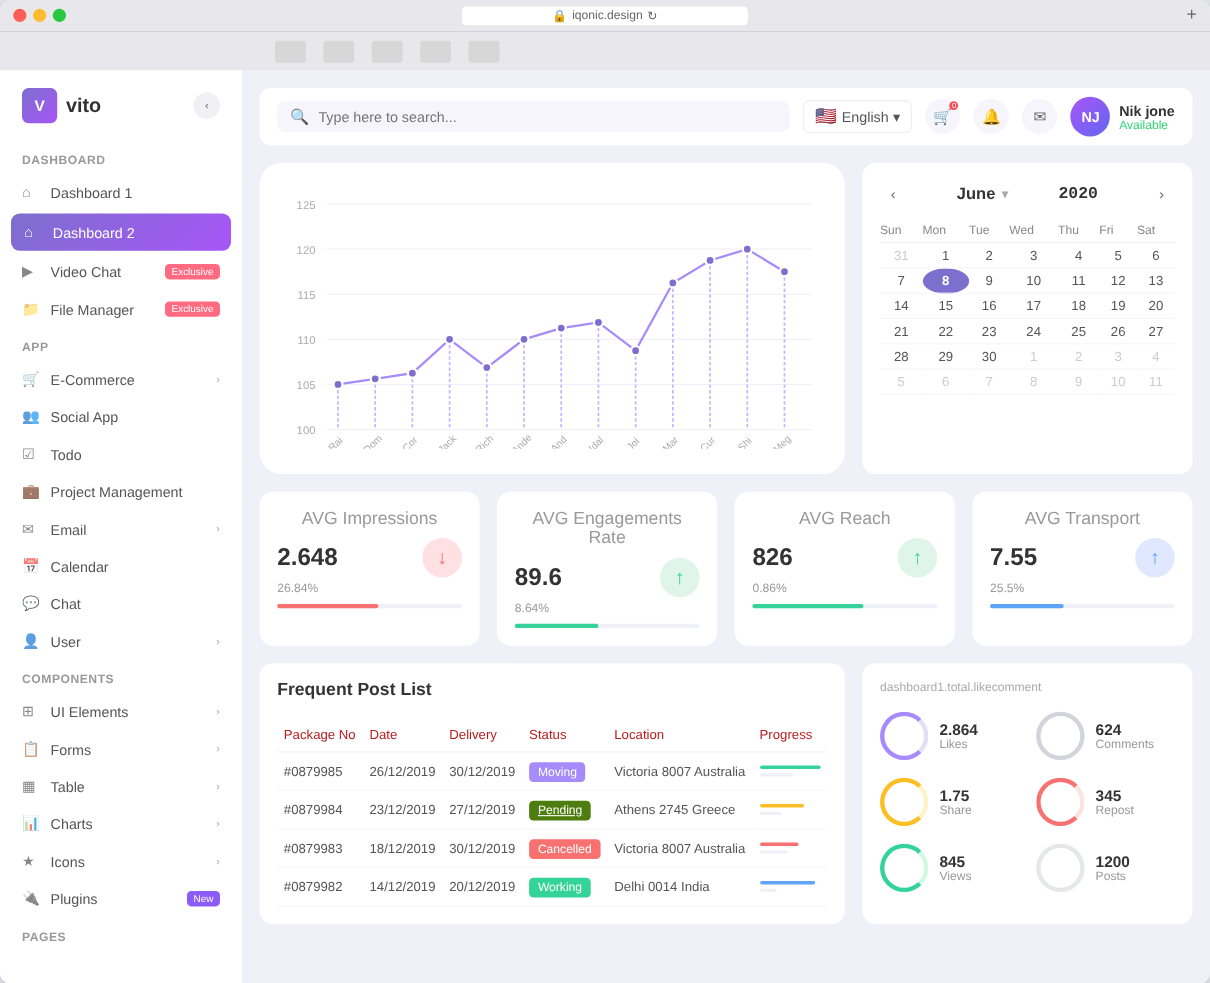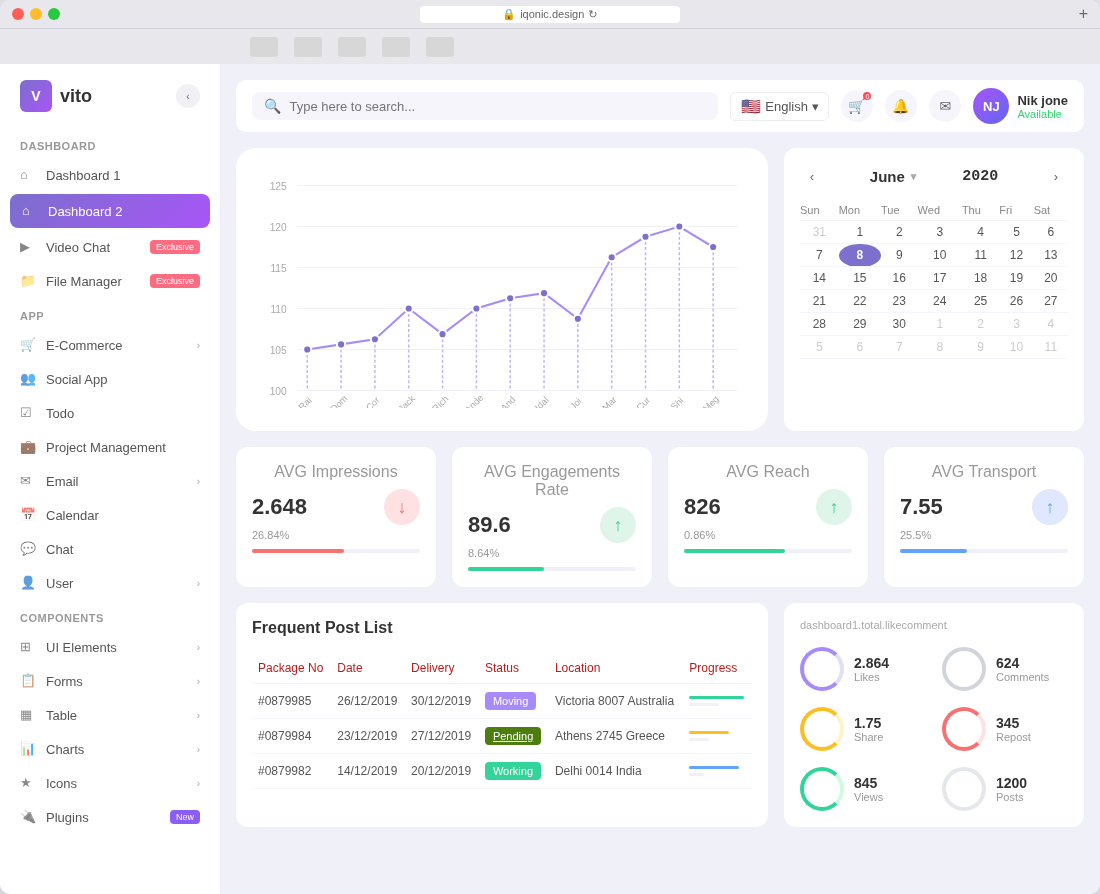--- a/index.html
+++ b/index.html
@@ -252,20 +252,21 @@
         <span class="item-icon">★</span>
         <span>Icons</span>
         <span class="chevron">›</span>
       </div>
       <div class="sidebar-item">
         <span class="item-icon">🔌</span>
         <span>Plugins</span>
         <span class="badge new-badge">New</span>
       </div>
 
+      <div class="sidebar-section-title">Pages</div>
     </div>
 
     <div class="content">
 
       <div class="header">
         <div class="search-box">
           <span class="search-icon">🔍</span>
           <input type="text" placeholder="Type here to search..." style="">
         </div>
         <div class="header-right">
@@ -522,20 +523,33 @@
                 <td><span class="status-badge status-pending">Pending</span></td>
                 <td>Athens 2745 Greece</td>
                 <td>
                   <div class="progress-row">
                     <div class="progress-line" style="width:40px;background:#fbbf24;"></div>
                     <div class="progress-line" style="width:20px;background:#f0f0f8;margin-top:2px;"></div>
                   </div>
                 </td>
               </tr>
               <tr>
+                <td>#0879983</td>
+                <td>18/12/2019</td>
+                <td>30/12/2019</td>
+                <td><span class="status-badge status-cancelled">Cancelled</span></td>
+                <td>Victoria 8007 Australia</td>
+                <td>
+                  <div class="progress-row">
+                    <div class="progress-line" style="width:35px;background:#f87171;"></div>
+                    <div class="progress-line" style="width:25px;background:#f0f0f8;margin-top:2px;"></div>
+                  </div>
+                </td>
+              </tr>
+              <tr>
                 <td>#0879982</td>
                 <td>14/12/2019</td>
                 <td>20/12/2019</td>
                 <td><span class="status-badge status-working">Working</span></td>
                 <td>Delhi 0014 India</td>
                 <td>
                   <div class="progress-row">
                     <div class="progress-line" style="width:50px;background:#60a5fa;"></div>
                     <div class="progress-line" style="width:15px;background:#f0f0f8;margin-top:2px;"></div>
                   </div>

